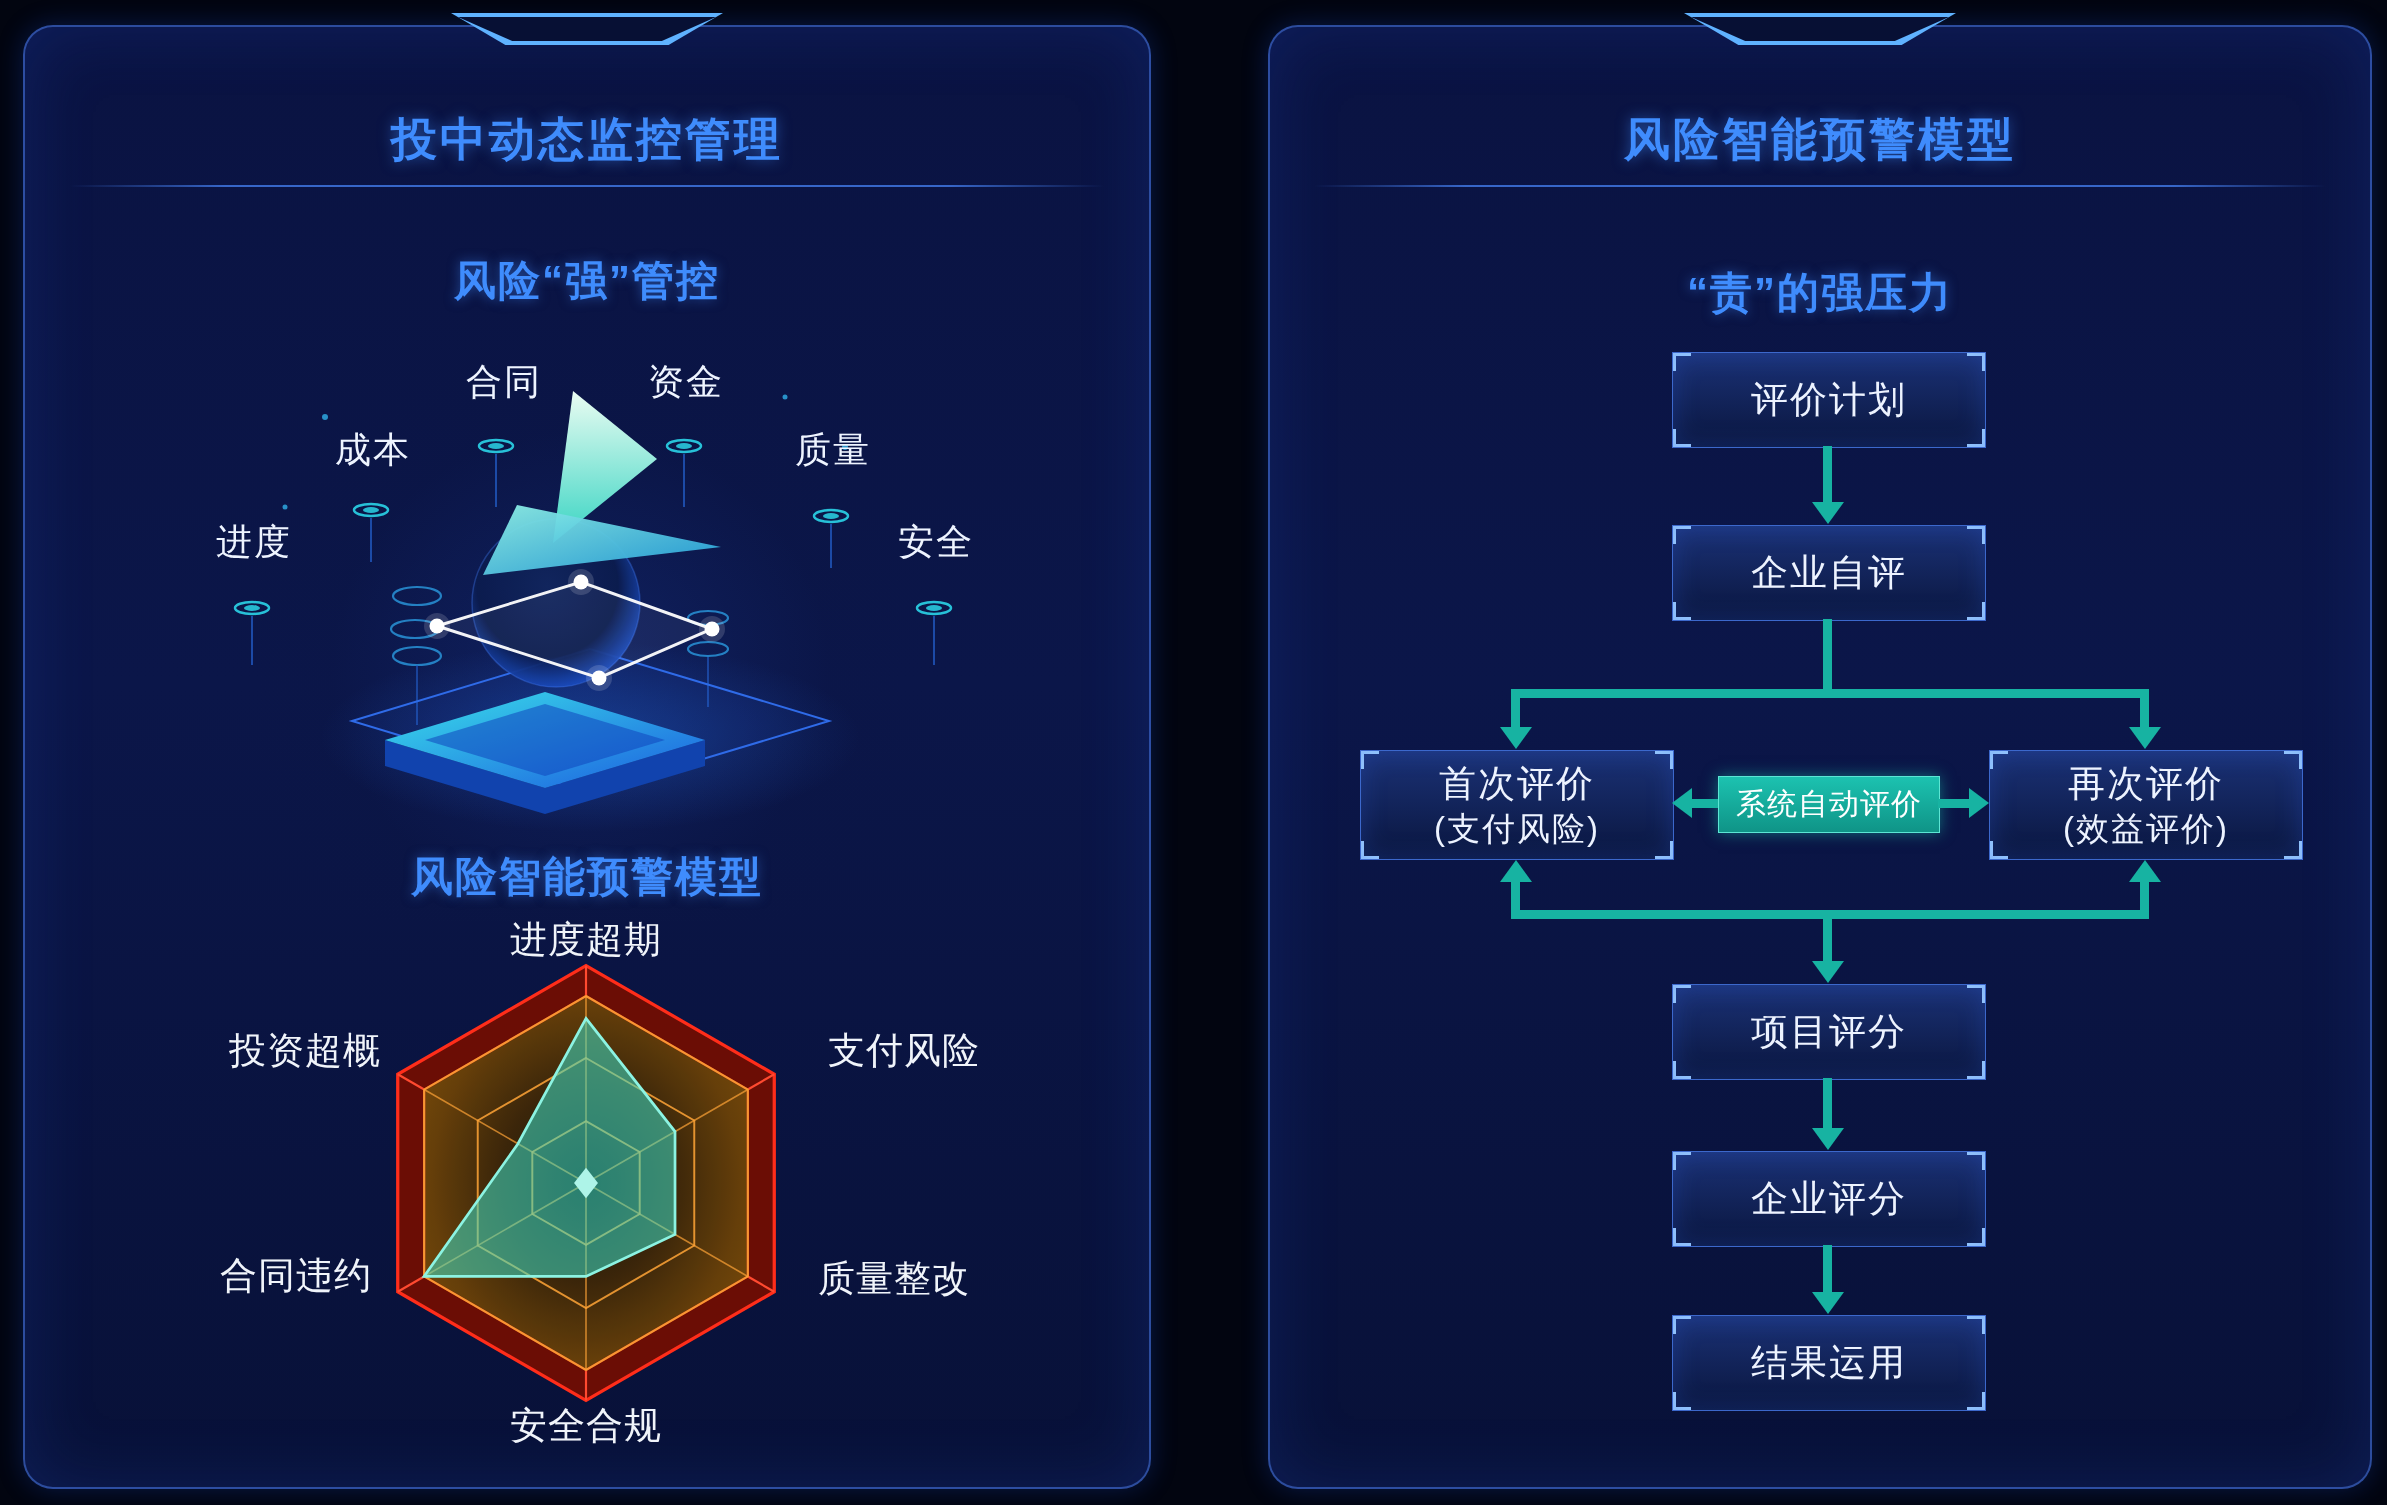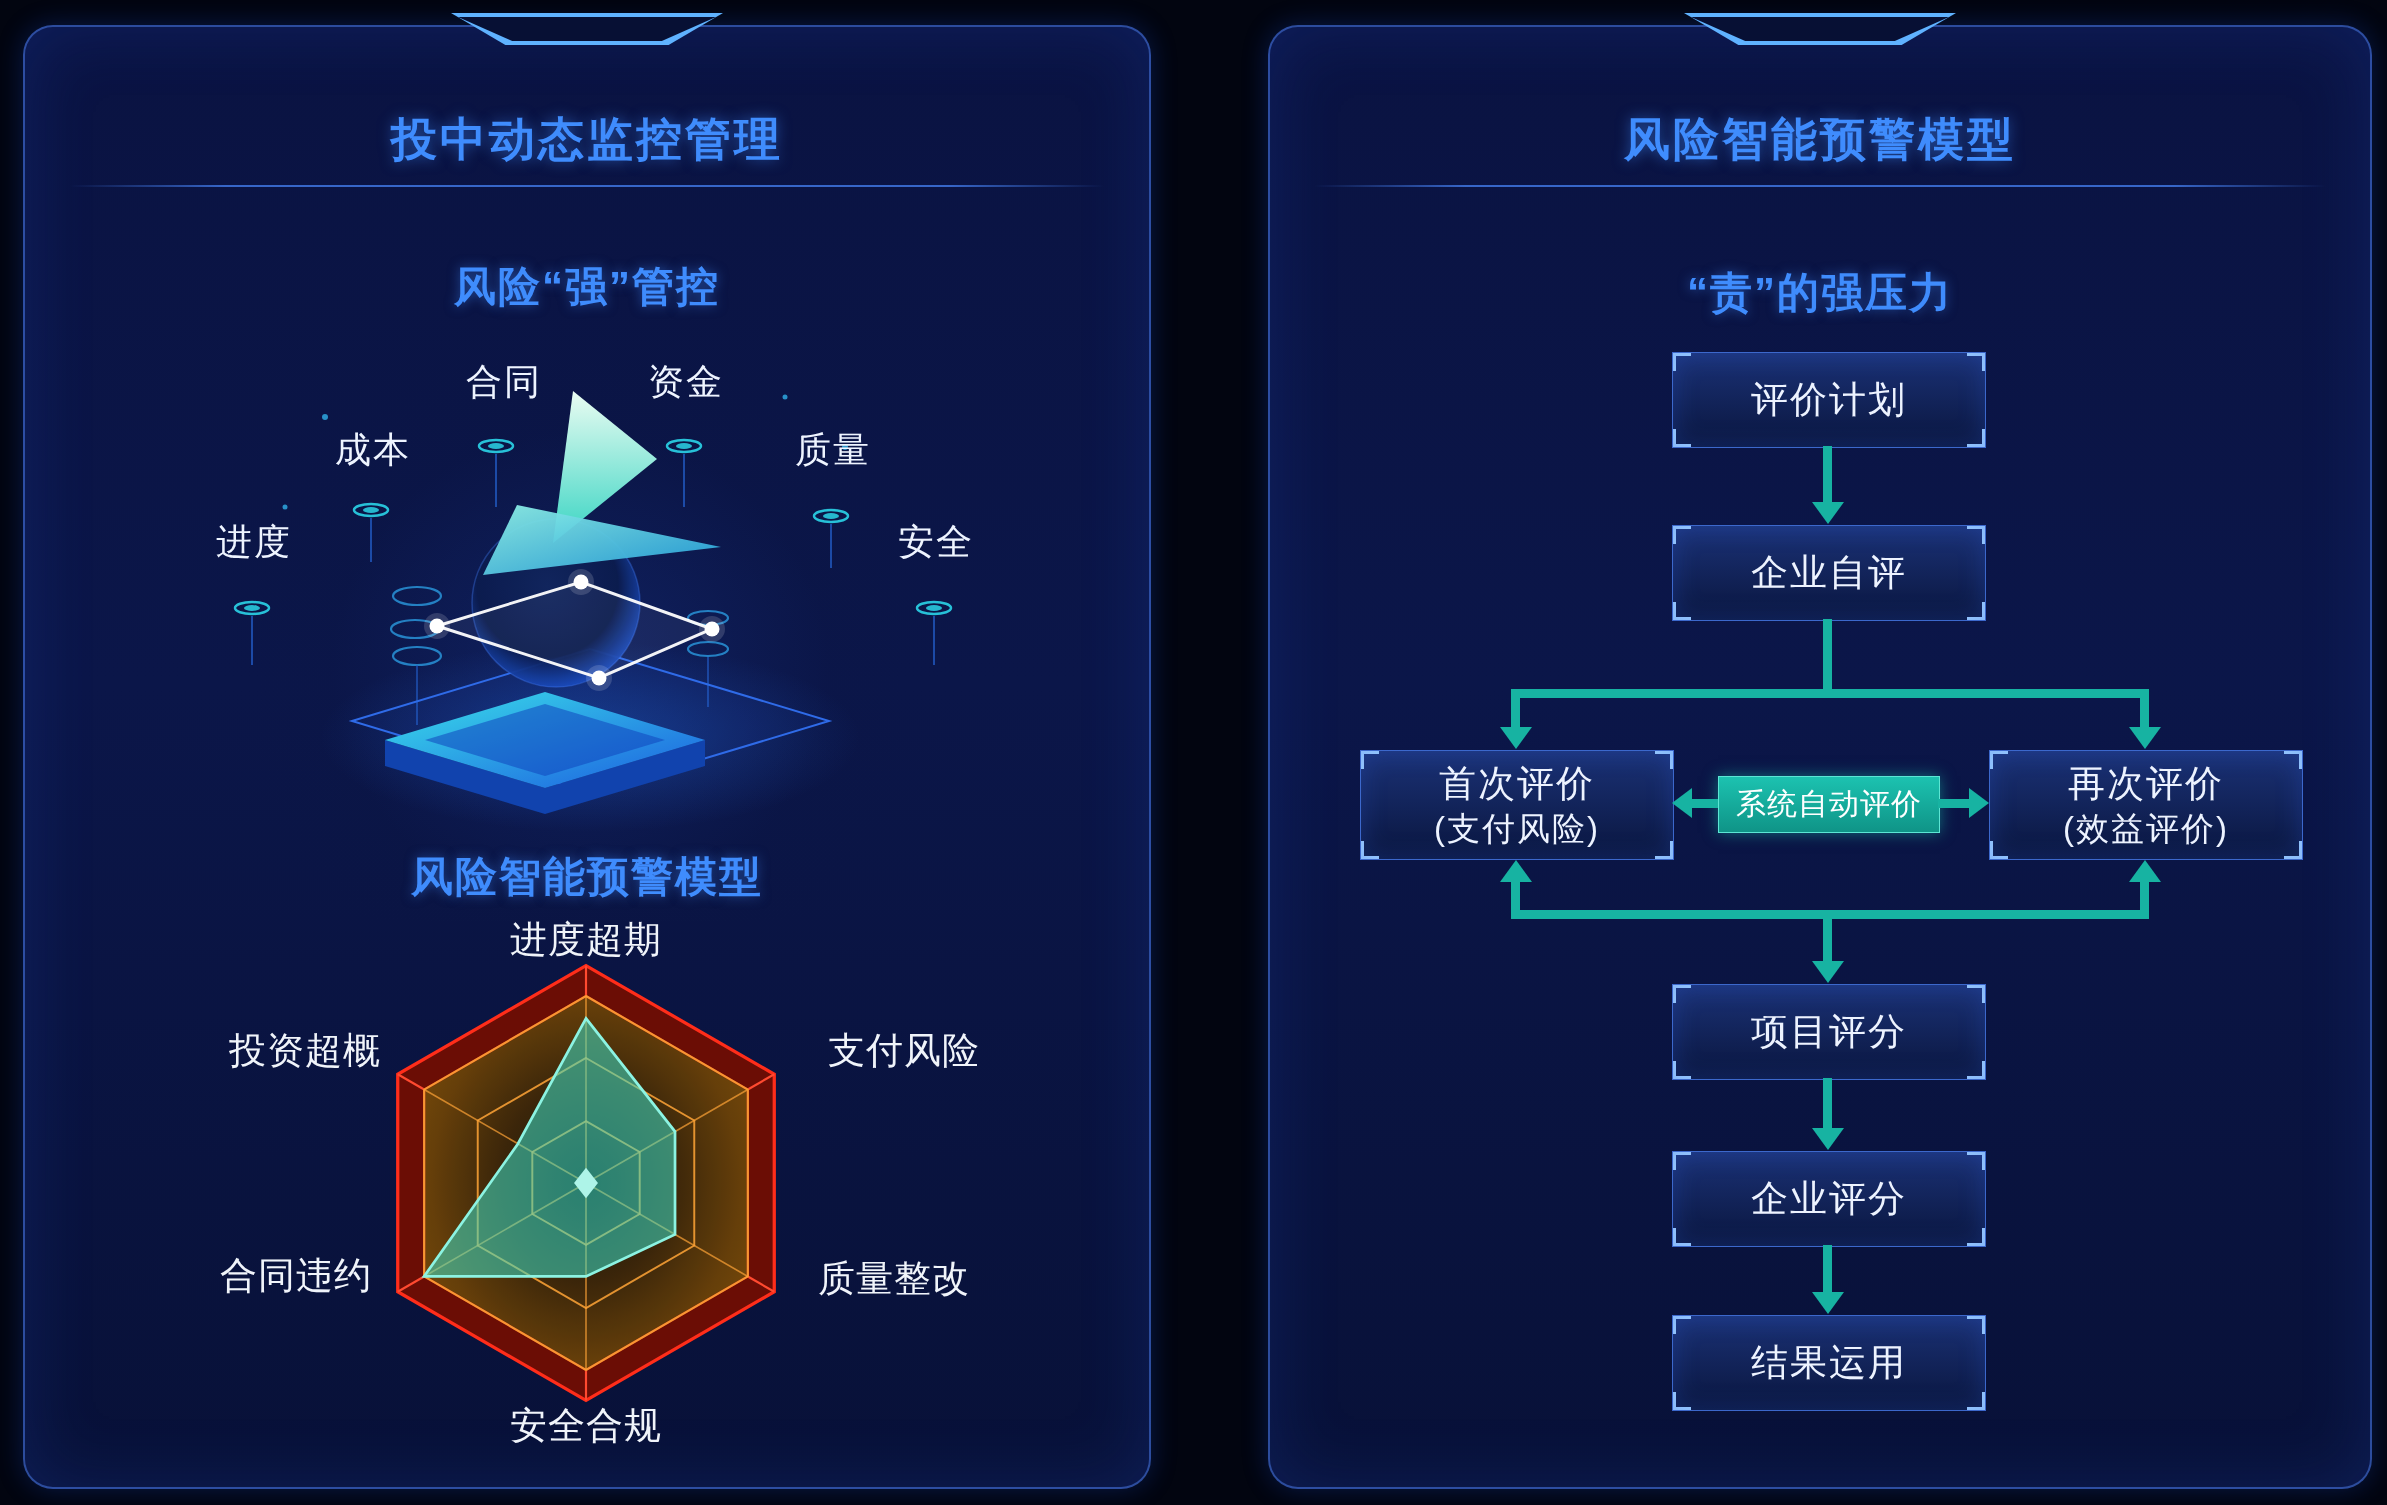--- a/index.html
+++ b/index.html
@@ -83,21 +83,21 @@
 <body>
 
 <div class="stage">
 
   <div class="panel panel-left">
     <div class="notch">
       <div class="notch-inner"></div>
     </div>
     <div class="panel-title">投中动态监控管理</div>
     <div class="title-divider"></div>
-    <div class="sub-title" style="top:232px;">风险“强”管控</div>
+    <div class="sub-title" style="top:226px;">风险“强”管控</div>
 
     <div class="illus-backdrop"></div>
 
     <svg class="illus-svg" viewBox="0 0 880 620">
       <defs>
         <radialGradient id="gGlow" cx="50%" cy="50%" r="50%">
           <stop offset="0%" stop-color="rgba(40,110,230,.35)"></stop>
           <stop offset="100%" stop-color="rgba(40,110,230,0)"></stop>
         </radialGradient>
         <linearGradient id="gSlab" x1="0" y1="0" x2="1" y2="1">

